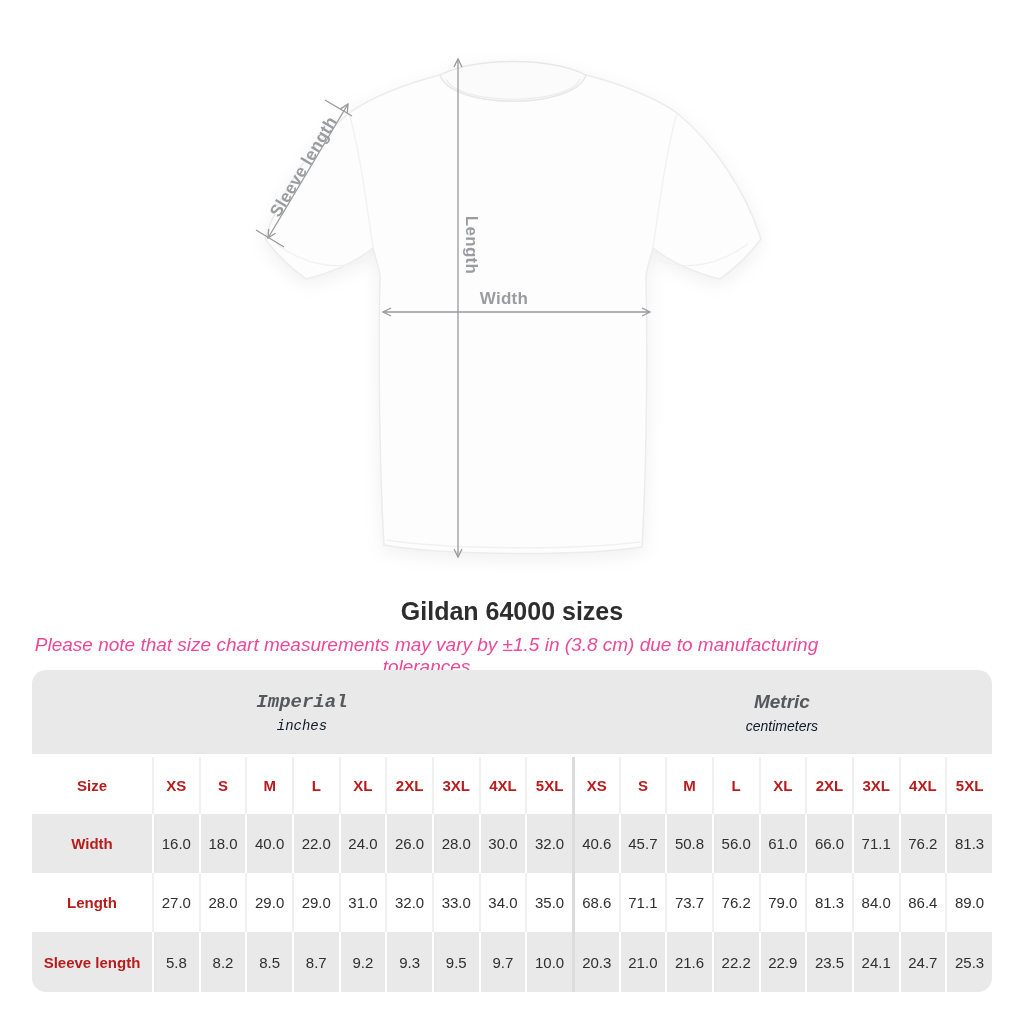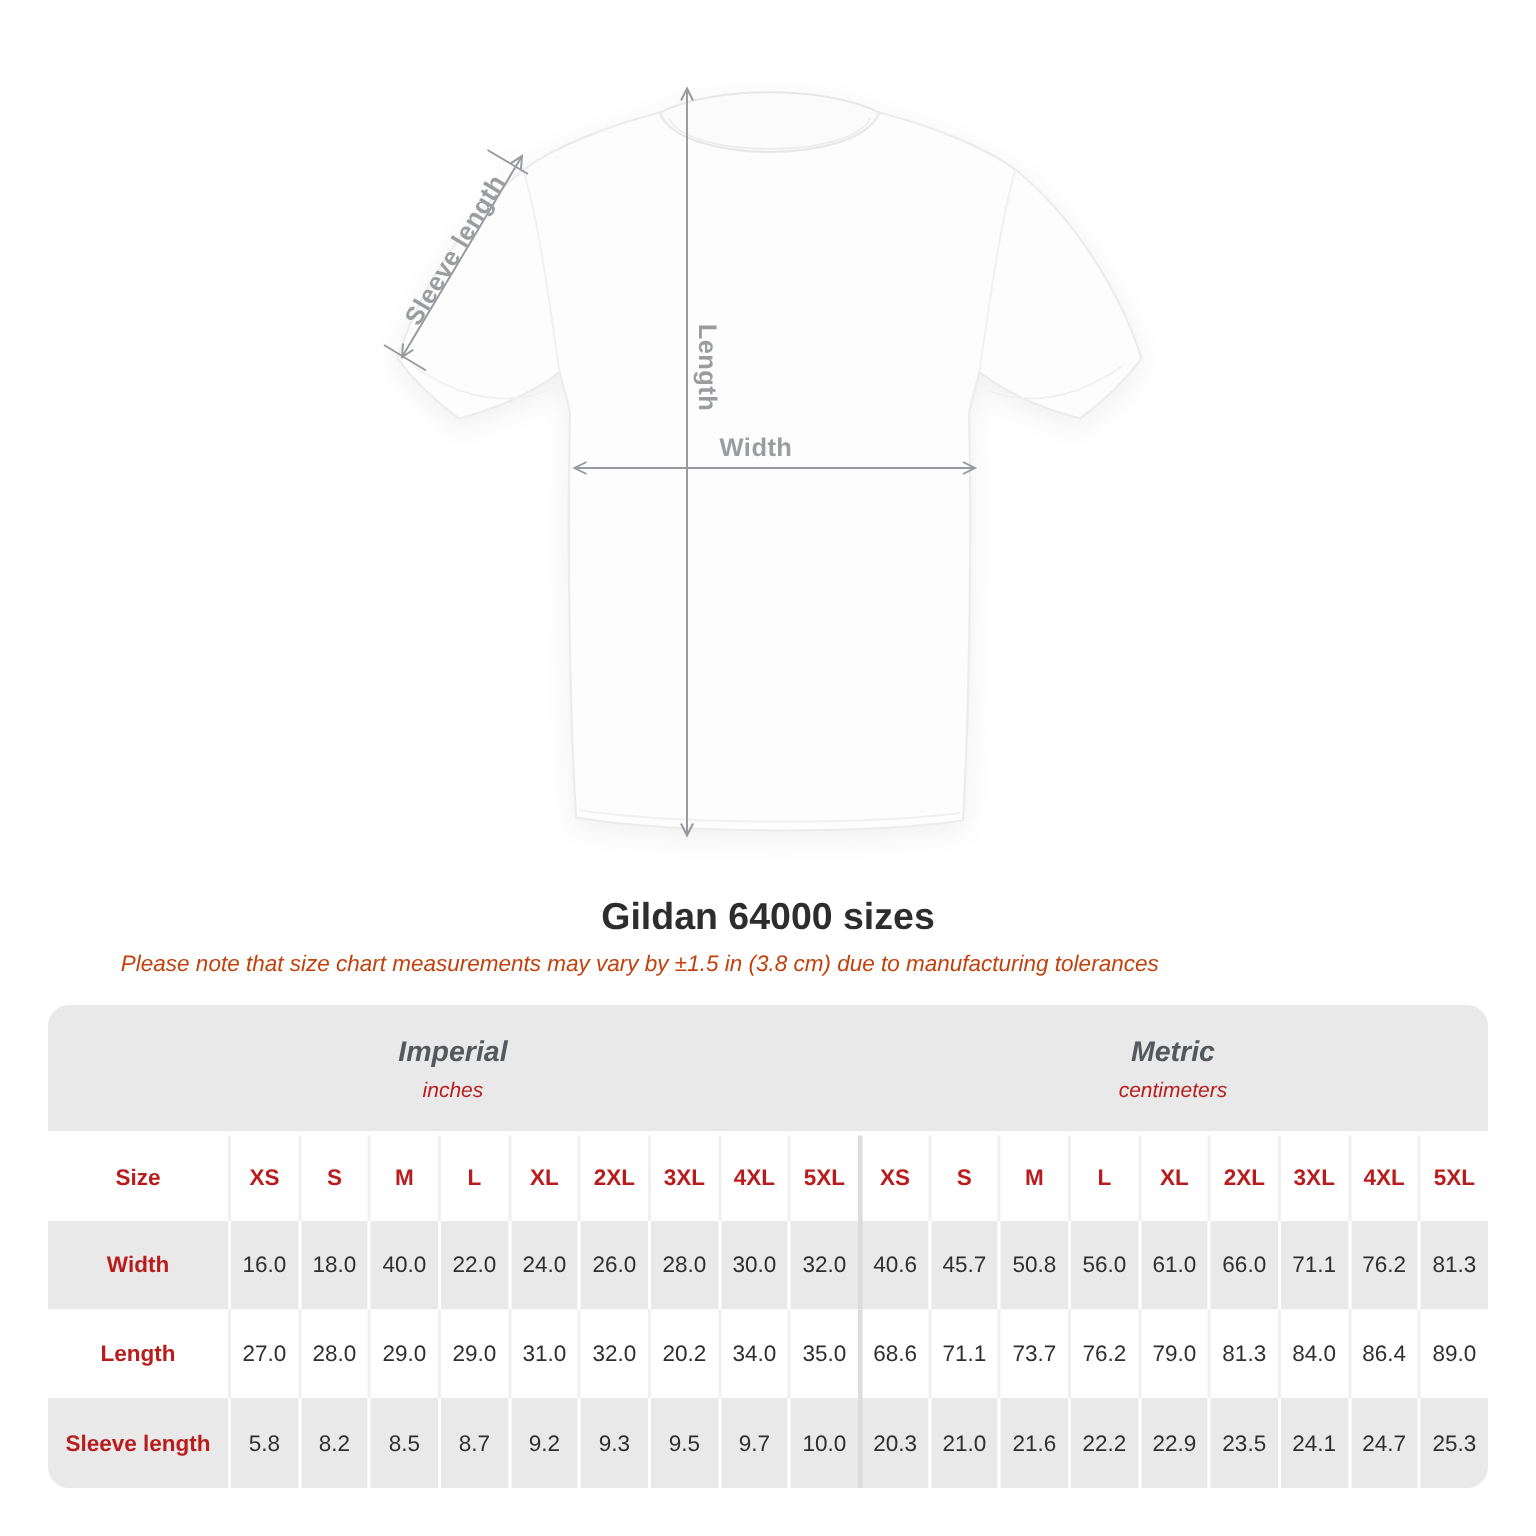--- a/index.html
+++ b/index.html
@@ -17,35 +17,35 @@
   .mlabel.sleeve{left:304px;top:167px;transform:translate(-50%,-50%) rotate(-59deg);}
   .mlabel.length{left:471px;top:245px;transform:translate(-50%,-50%) rotate(90deg);}
   .mlabel.width{left:504px;top:299px;transform:translate(-50%,-50%);}
   
   .title{
     position:absolute;top:597px;left:0;width:1024px;text-align:center;
     font-size:25px;font-weight:bold;color:#2d2d2d;
   }
   .subtitle{
     position:absolute;top:634px;left:0;width:853px;text-align:center;
-    font-size:15px;font-style:italic;color:#c2410c;
+    font-size:19px;font-style:italic;color:#ec4899;
   }
   
   table.size-table{
     position:absolute;left:32px;top:670px;width:960px;
     border-collapse:separate;border-spacing:0;table-layout:fixed;
   }
   .size-table th,.size-table td{
     text-align:center;vertical-align:middle;font-size:15px;padding:0;
   }
   .band{background:#e9e9e9;height:84px;border-bottom:3px solid #ffffff;}
-  .band-first{border-top-left-radius:14px;}
+  .band-first{border-top-left-radius:14px;font-family:Liberation Mono, monospace;}
   .band-last{border-top-right-radius:14px;}
   .u-name{font-size:19px;font-weight:bold;font-style:italic;color:#55585c;}
-  .u-sub{font-size:14px;font-style:italic;font-weight:normal;color:#b91c1c;margin-top:5px;}
+  .u-sub{font-size:14px;font-style:italic;font-weight:normal;color:#0f172a;margin-top:5px;}
   .row-head th{height:57px;}
   .row-data th,.row-data td{height:59px;}
   .row-last th,.row-last td{height:60px;}
   .rowlabel,.colhead{font-weight:bold;color:#b91c1c;}
   .size-table td{color:#2f2f2f;}
   .row-white th,.row-white td{background:#ffffff;border-left:2px solid #f0f0f0;}
   .row-gray th,.row-gray td{background:#e9e9e9;border-left:2px solid #ffffff;}
   .size-table tr>*:first-child{border-left:none;}
   .size-table .sec-start{border-left:3px solid #dcdcdc !important;}
   .row-last th:first-child{border-bottom-left-radius:14px;}
@@ -191,21 +191,21 @@
         <td>81.3</td>
       </tr>
       <tr class="row-white row-data">
         <th class="rowlabel">Length</th>
         <td>27.0</td>
         <td>28.0</td>
         <td>29.0</td>
         <td>29.0</td>
         <td>31.0</td>
         <td>32.0</td>
-        <td>20.2</td>
+        <td>33.0</td>
         <td>34.0</td>
         <td>35.0</td>
         <td class="sec-start">68.6</td>
         <td>71.1</td>
         <td>73.7</td>
         <td>76.2</td>
         <td>79.0</td>
         <td>81.3</td>
         <td>84.0</td>
         <td>86.4</td>

